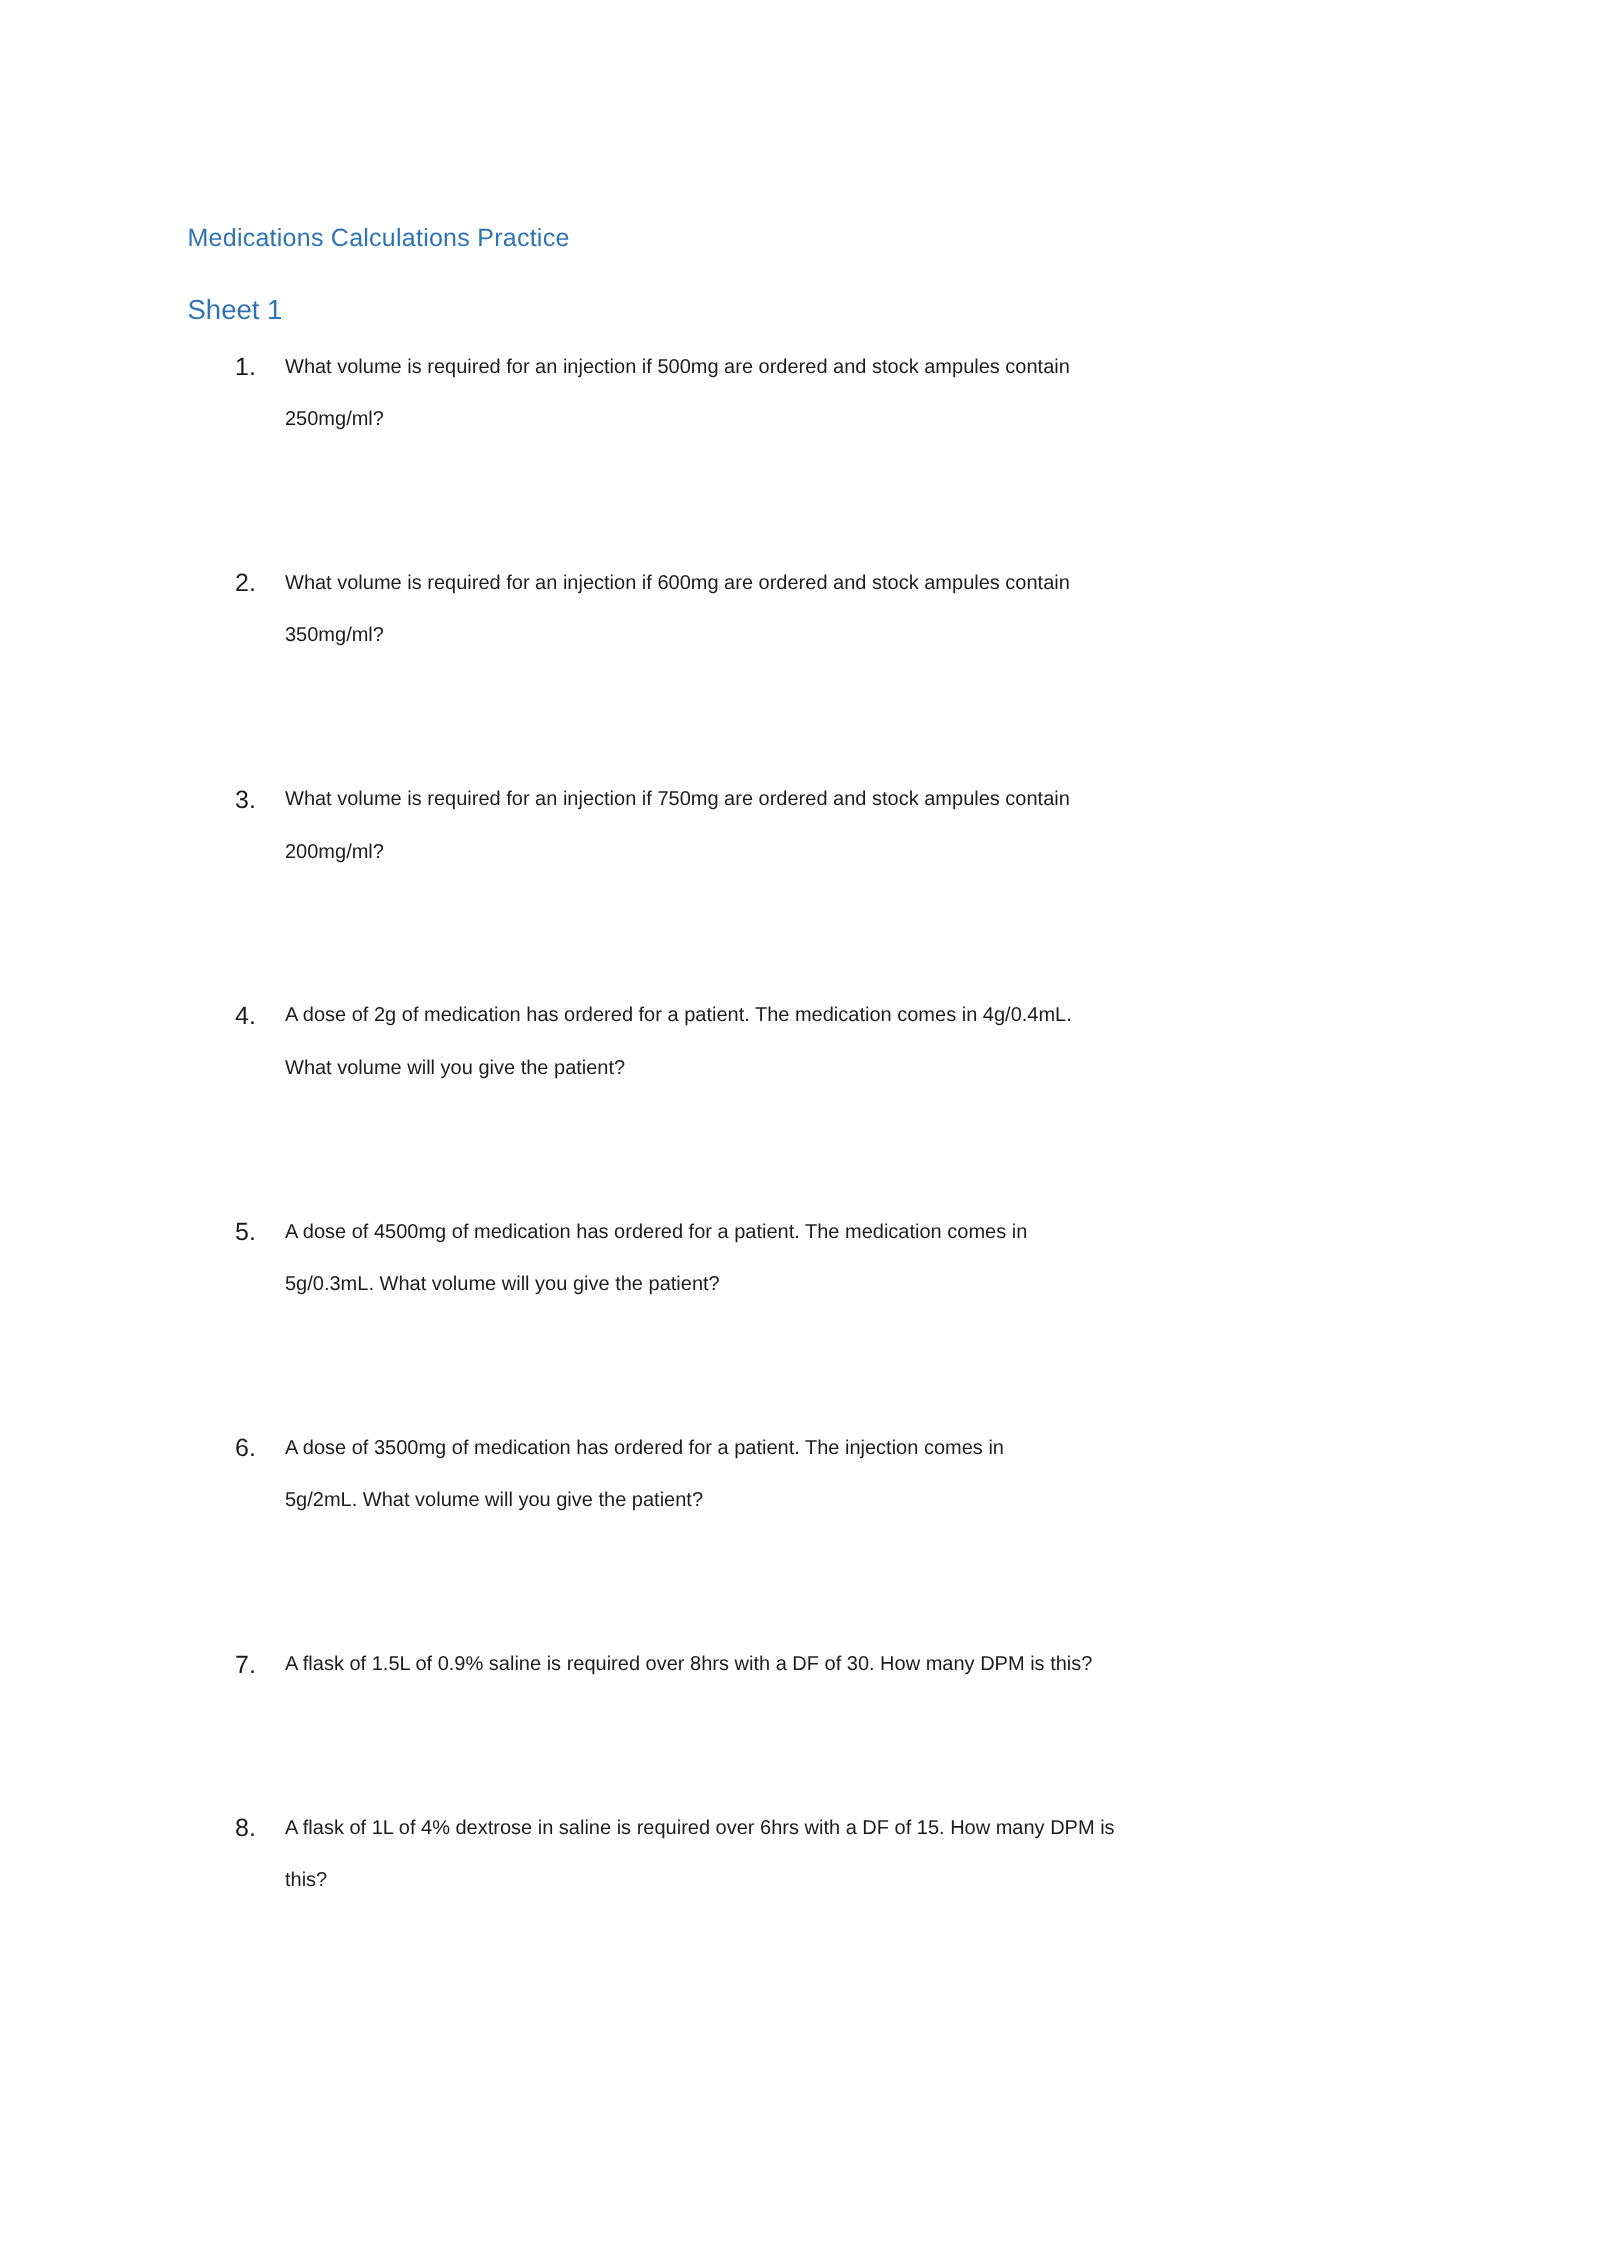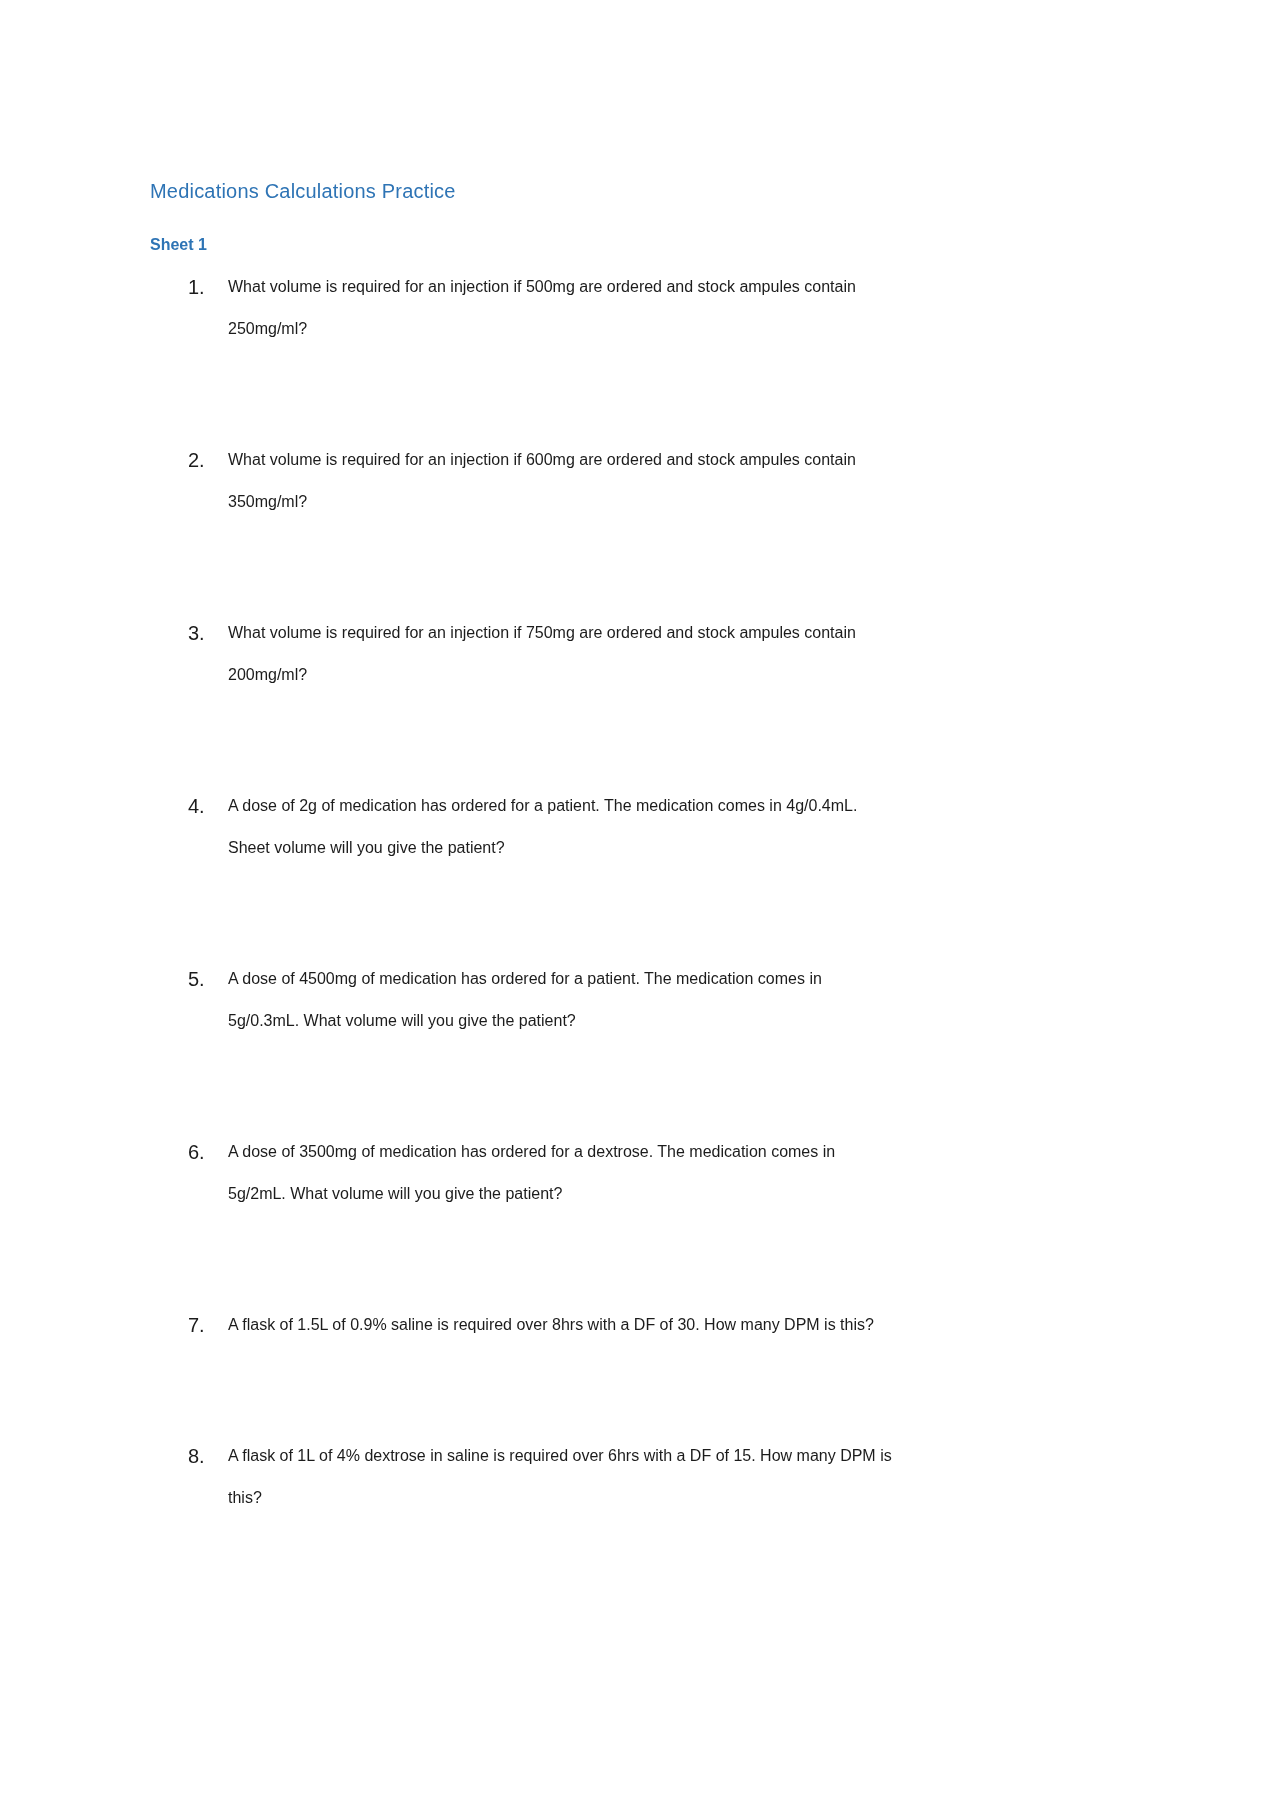--- a/index.html
+++ b/index.html
@@ -21,22 +21,22 @@
   .doc-title {
     margin: 0;
     font-size: 20px;
     font-weight: 400;
     letter-spacing: 0.2px;
     color: var(--heading-color, #2E74B5);
     line-height: 1.15;
   }
   .sheet-heading {
     margin: 32px 0 0 0;
-    font-size: 16px;
-    font-weight: 700;
+    font-size: 22px;
+    font-weight: 400;
     color: var(--heading-color, #2E74B5);
     line-height: 1.2;
   }
   ol.question-list {
     list-style: none;
     margin: 12px 0 0 0;
     padding: 0;
   }
   li.question {
     display: flex;
@@ -92,36 +92,36 @@
     <div class="qtext">
           <div class="qline">What volume is required for an injection if 750mg are ordered and stock ampules contain</div>
           <div class="qline">200mg/ml?</div>
         </div>
   </li>
 
   <li class="question">
     <span class="qnum">4.</span>
     <div class="qtext">
           <div class="qline">A dose of 2g of medication has ordered for a patient. The medication comes in 4g/0.4mL.</div>
-          <div class="qline">Sheet volume will you give the patient?</div>
+          <div class="qline">What volume will you give the patient?</div>
         </div>
   </li>
 
   <li class="question">
     <span class="qnum">5.</span>
     <div class="qtext">
           <div class="qline">A dose of 4500mg of medication has ordered for a patient. The medication comes in</div>
           <div class="qline">5g/0.3mL. What volume will you give the patient?</div>
         </div>
   </li>
 
   <li class="question">
     <span class="qnum">6.</span>
     <div class="qtext">
-          <div class="qline">A dose of 3500mg of medication has ordered for a dextrose. The medication comes in</div>
+          <div class="qline">A dose of 3500mg of medication has ordered for a patient. The injection comes in</div>
           <div class="qline">5g/2mL. What volume will you give the patient?</div>
         </div>
   </li>
 
   <li class="question">
     <span class="qnum">7.</span>
     <div class="qtext">
           <div class="qline">A flask of 1.5L of 0.9% saline is required over 8hrs with a DF of 30. How many DPM is this?</div>
         </div>
   </li>

